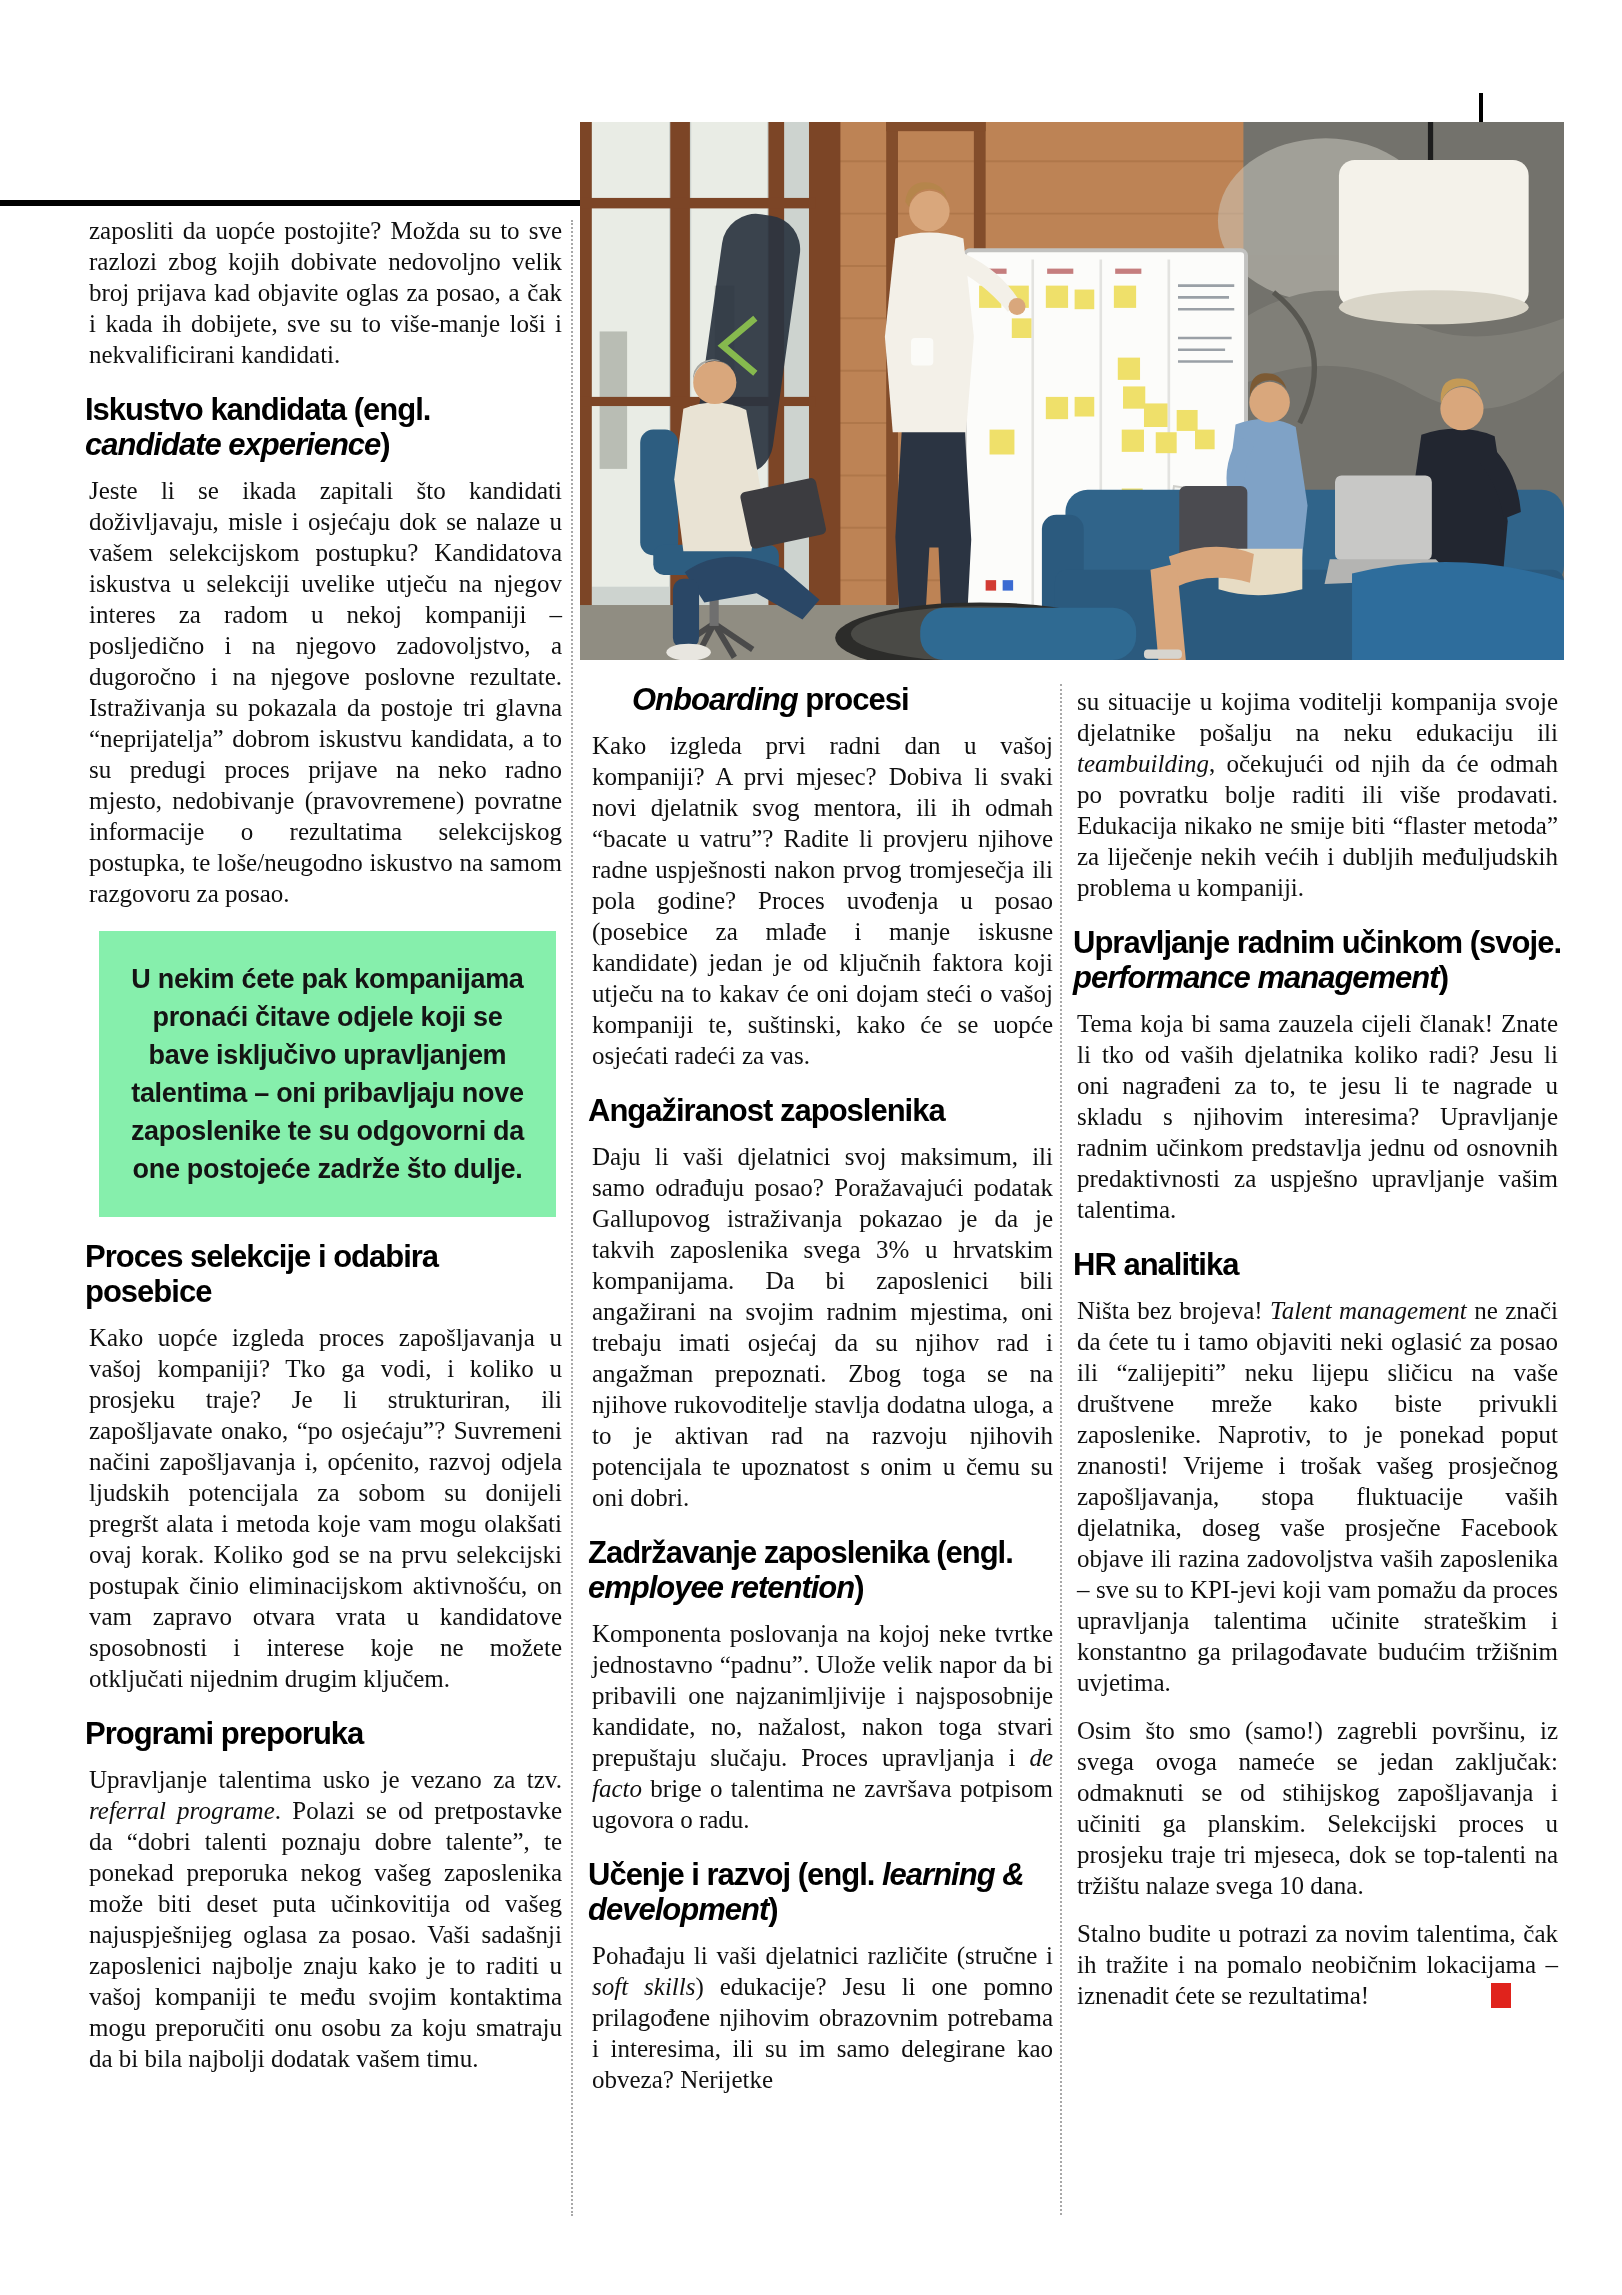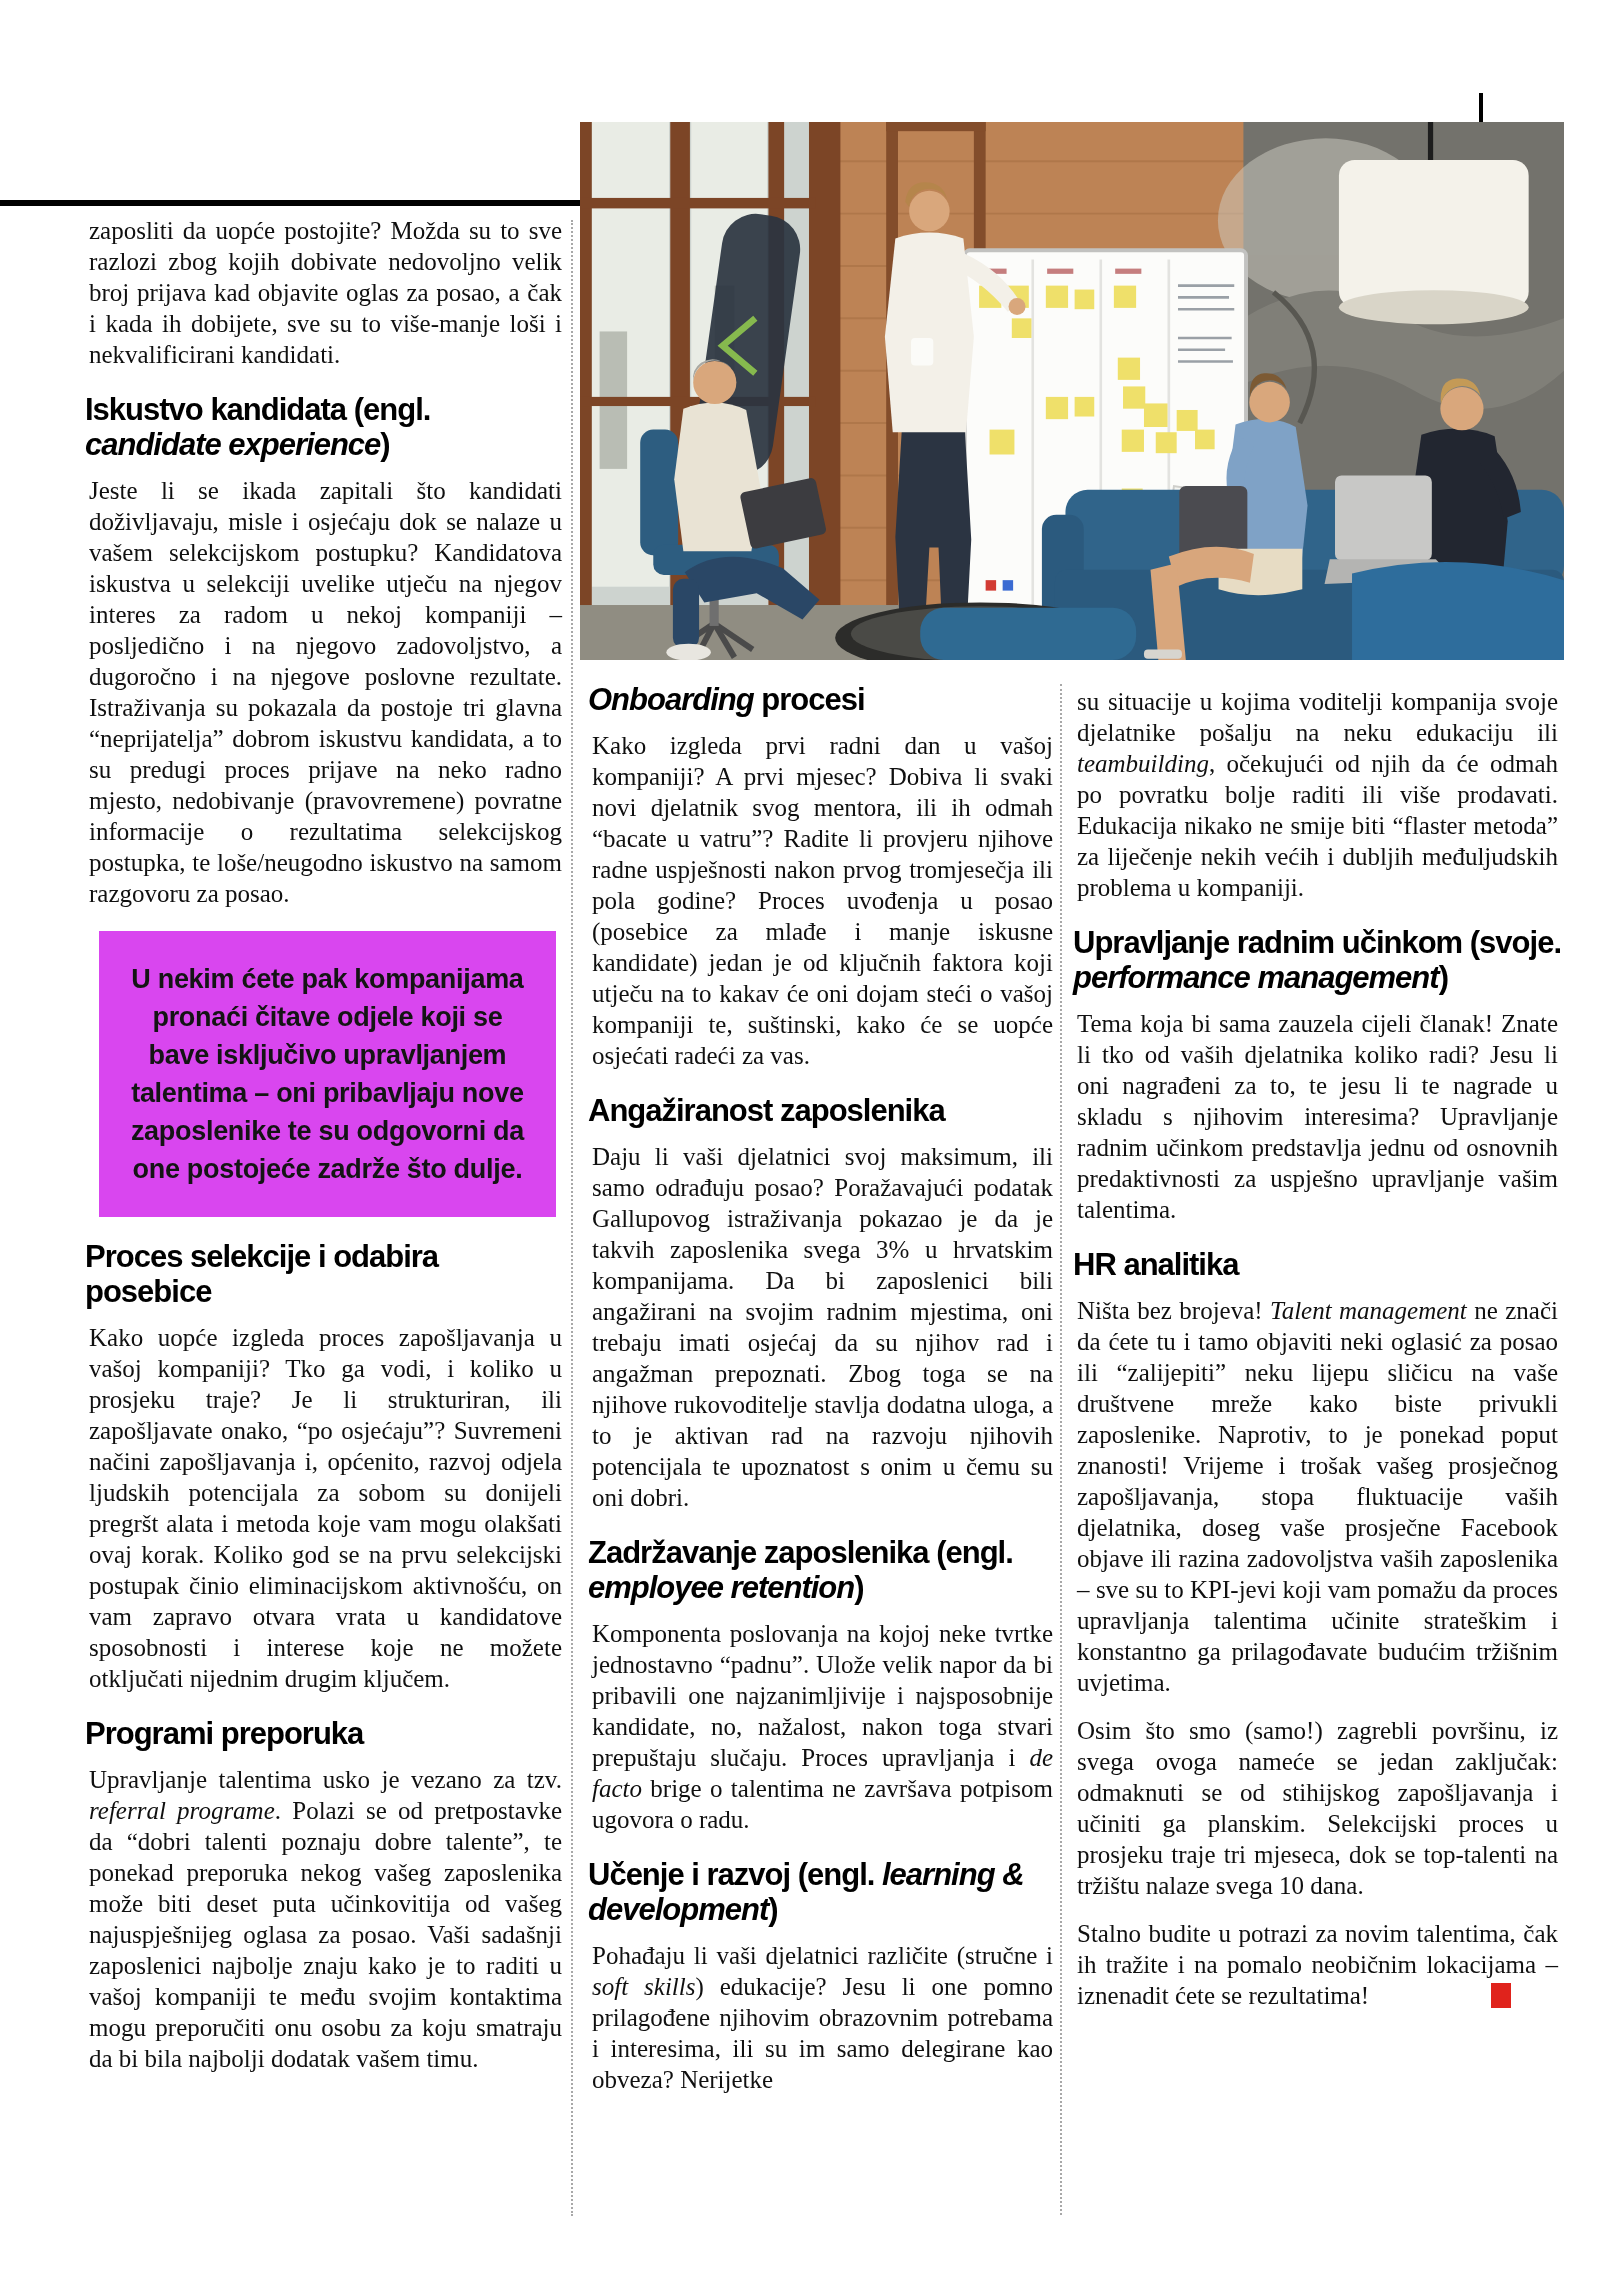--- a/index.html
+++ b/index.html
@@ -33,24 +33,24 @@
 
   
   .col{position:absolute;text-align:justify;font-size:25px;line-height:31px;color:#101010;}
   .col1{left:85px;top:211px;width:481px;}
   .col2{left:588px;top:682px;width:469px;}
   .col3{left:1073px;top:682px;width:489px;}
   .p{margin:4px;}
   .p + .p{margin-top:17px;}
   .h{font-family:"Liberation Sans", sans-serif;font-weight:700;font-size:31px;line-height:35px;
      letter-spacing:-1px;text-align:left;margin:22px 0 13px;color:#000000;}
-  .h.first{margin-top:0;}
+  .h.first{margin-top:0;margin-left:44px;}
   .h .it{font-style:italic;}
   .it{font-style:italic;}
-  .quote{background:#d946ef;margin:22px 10.5px 19.6px 14.4px;padding:29px 31px;
+  .quote{background:#86efac;margin:22px 10.5px 19.6px 14.4px;padding:29px 31px;
          font-family:"Liberation Sans", sans-serif;font-weight:700;letter-spacing:-0.3px;
          font-size:27px;line-height:38px;text-align:center;color:#141414;}
   .p-last{position:relative;}
   .endmark{position:absolute;right:47px;bottom:2.6px;width:19.6px;height:25px;background:#e0231c;}
 </style>
 </head>
 <body>
 
 <div class="page">
 

